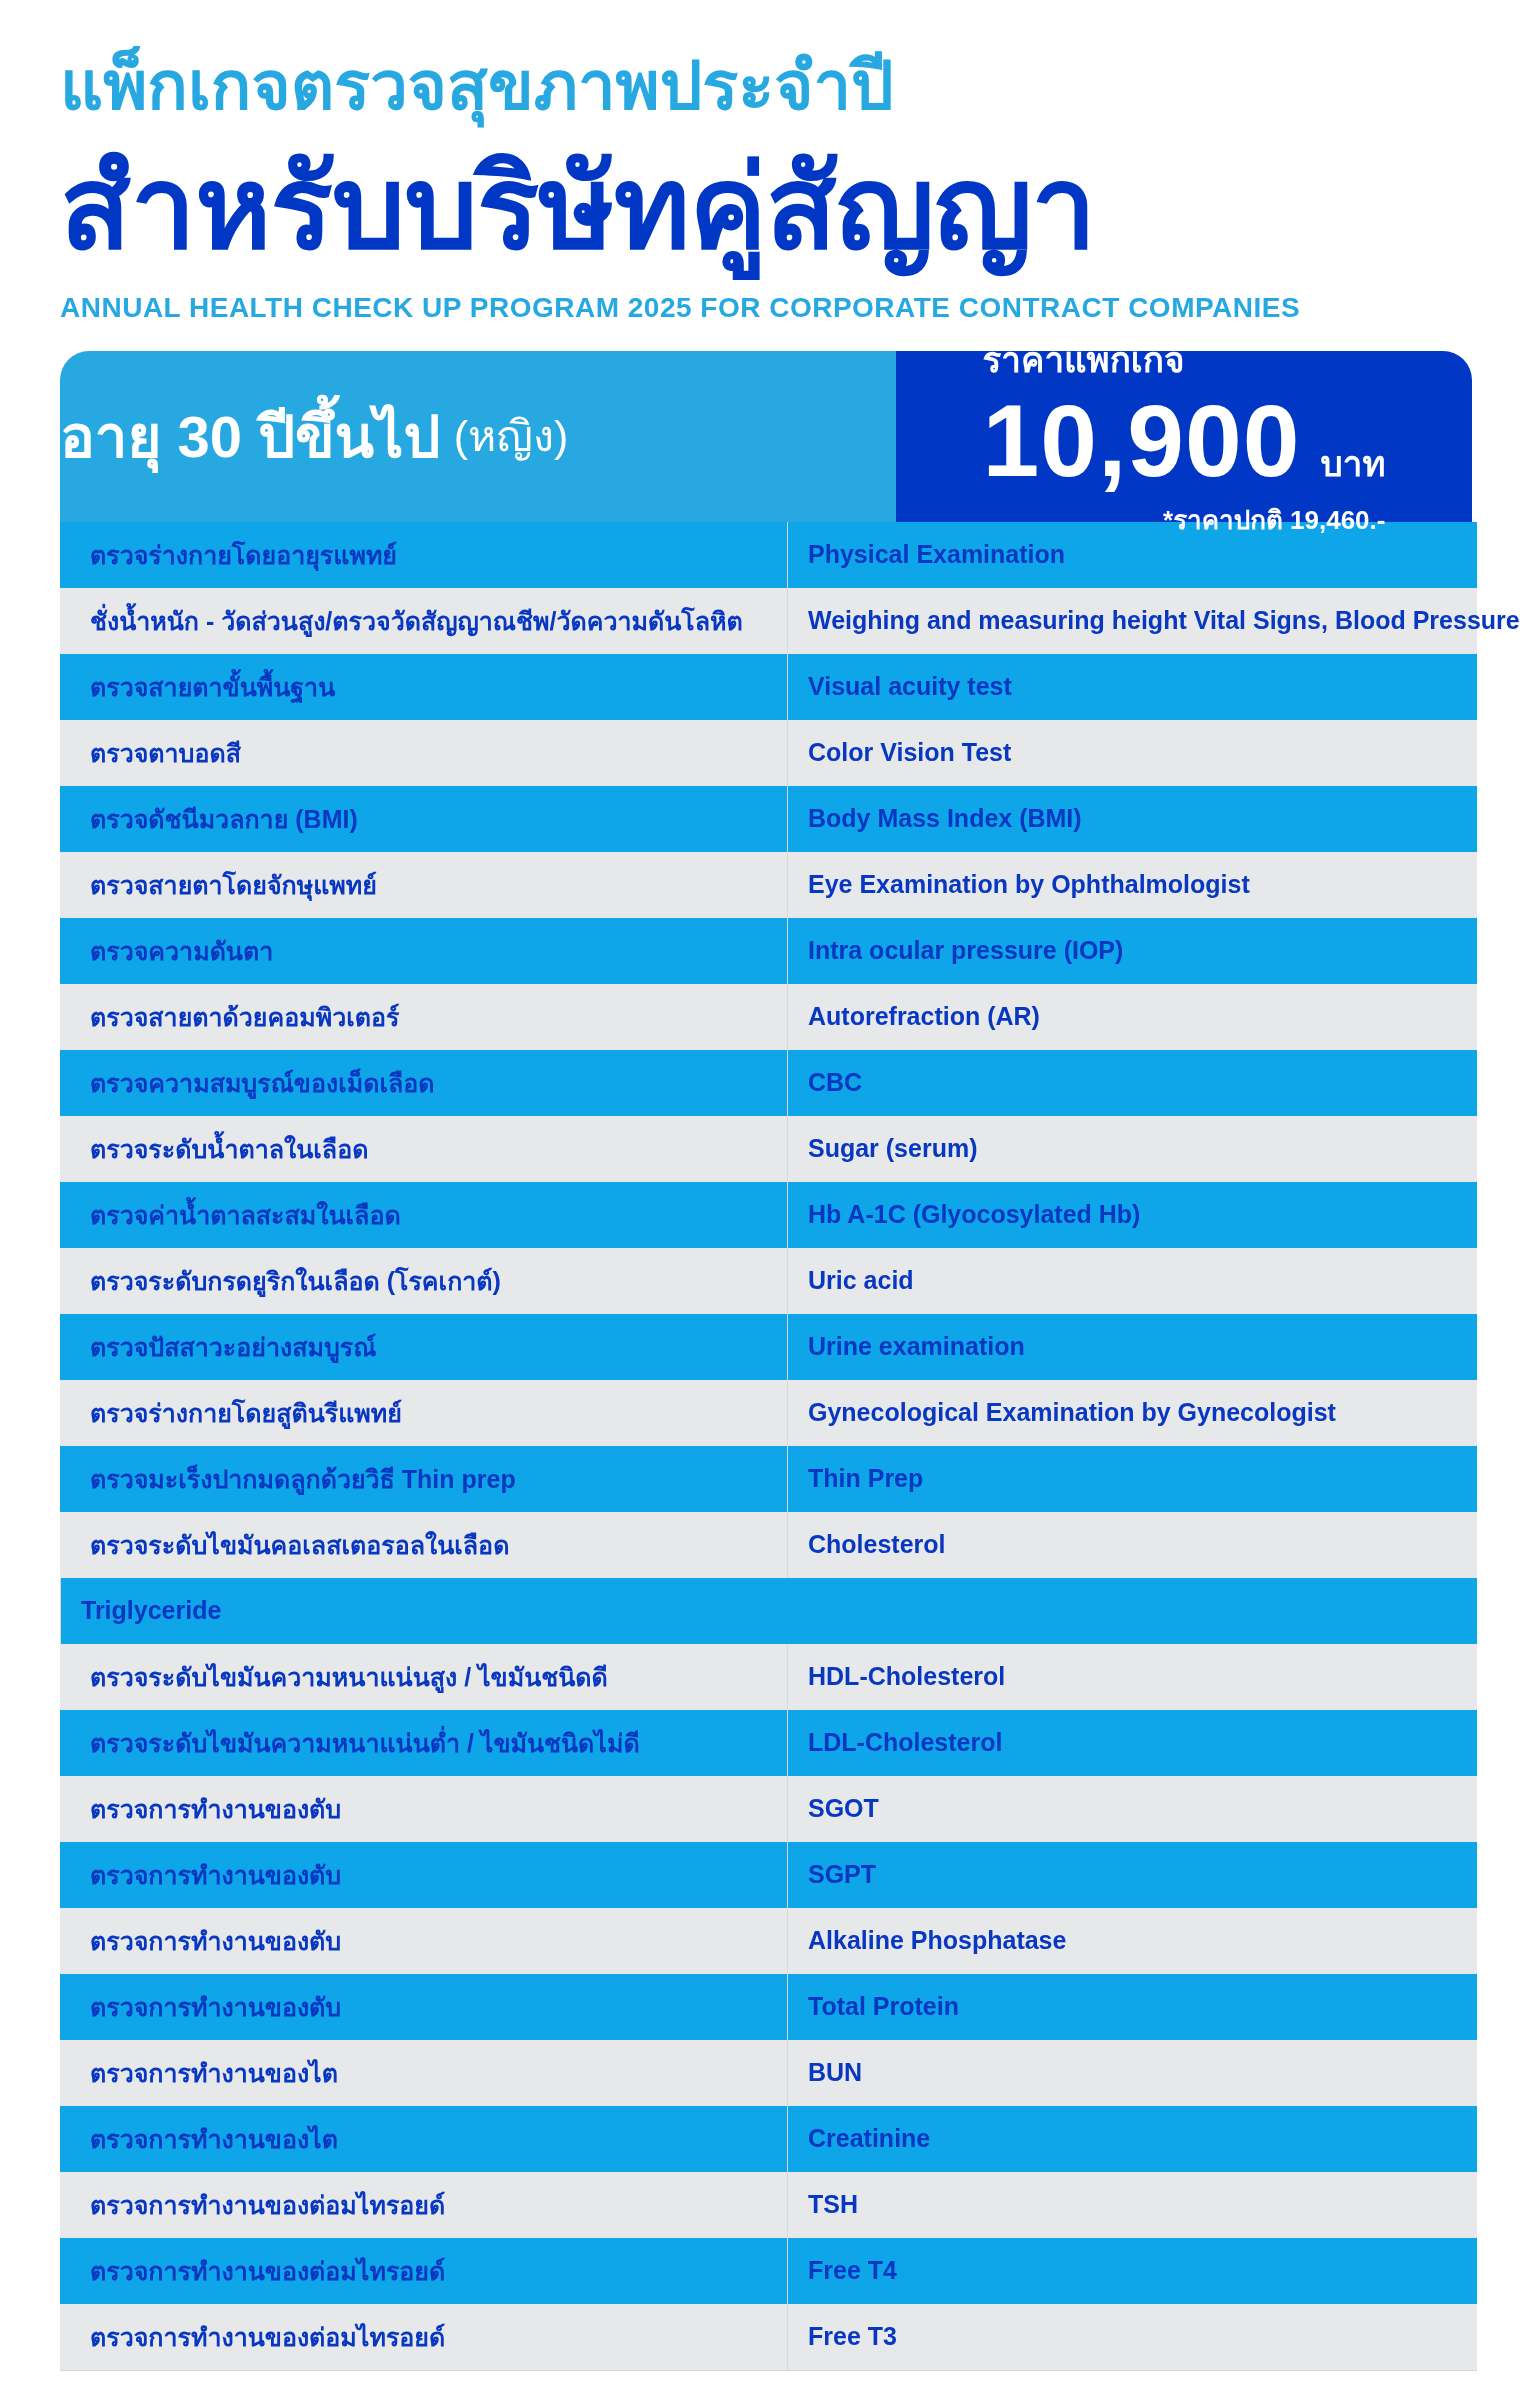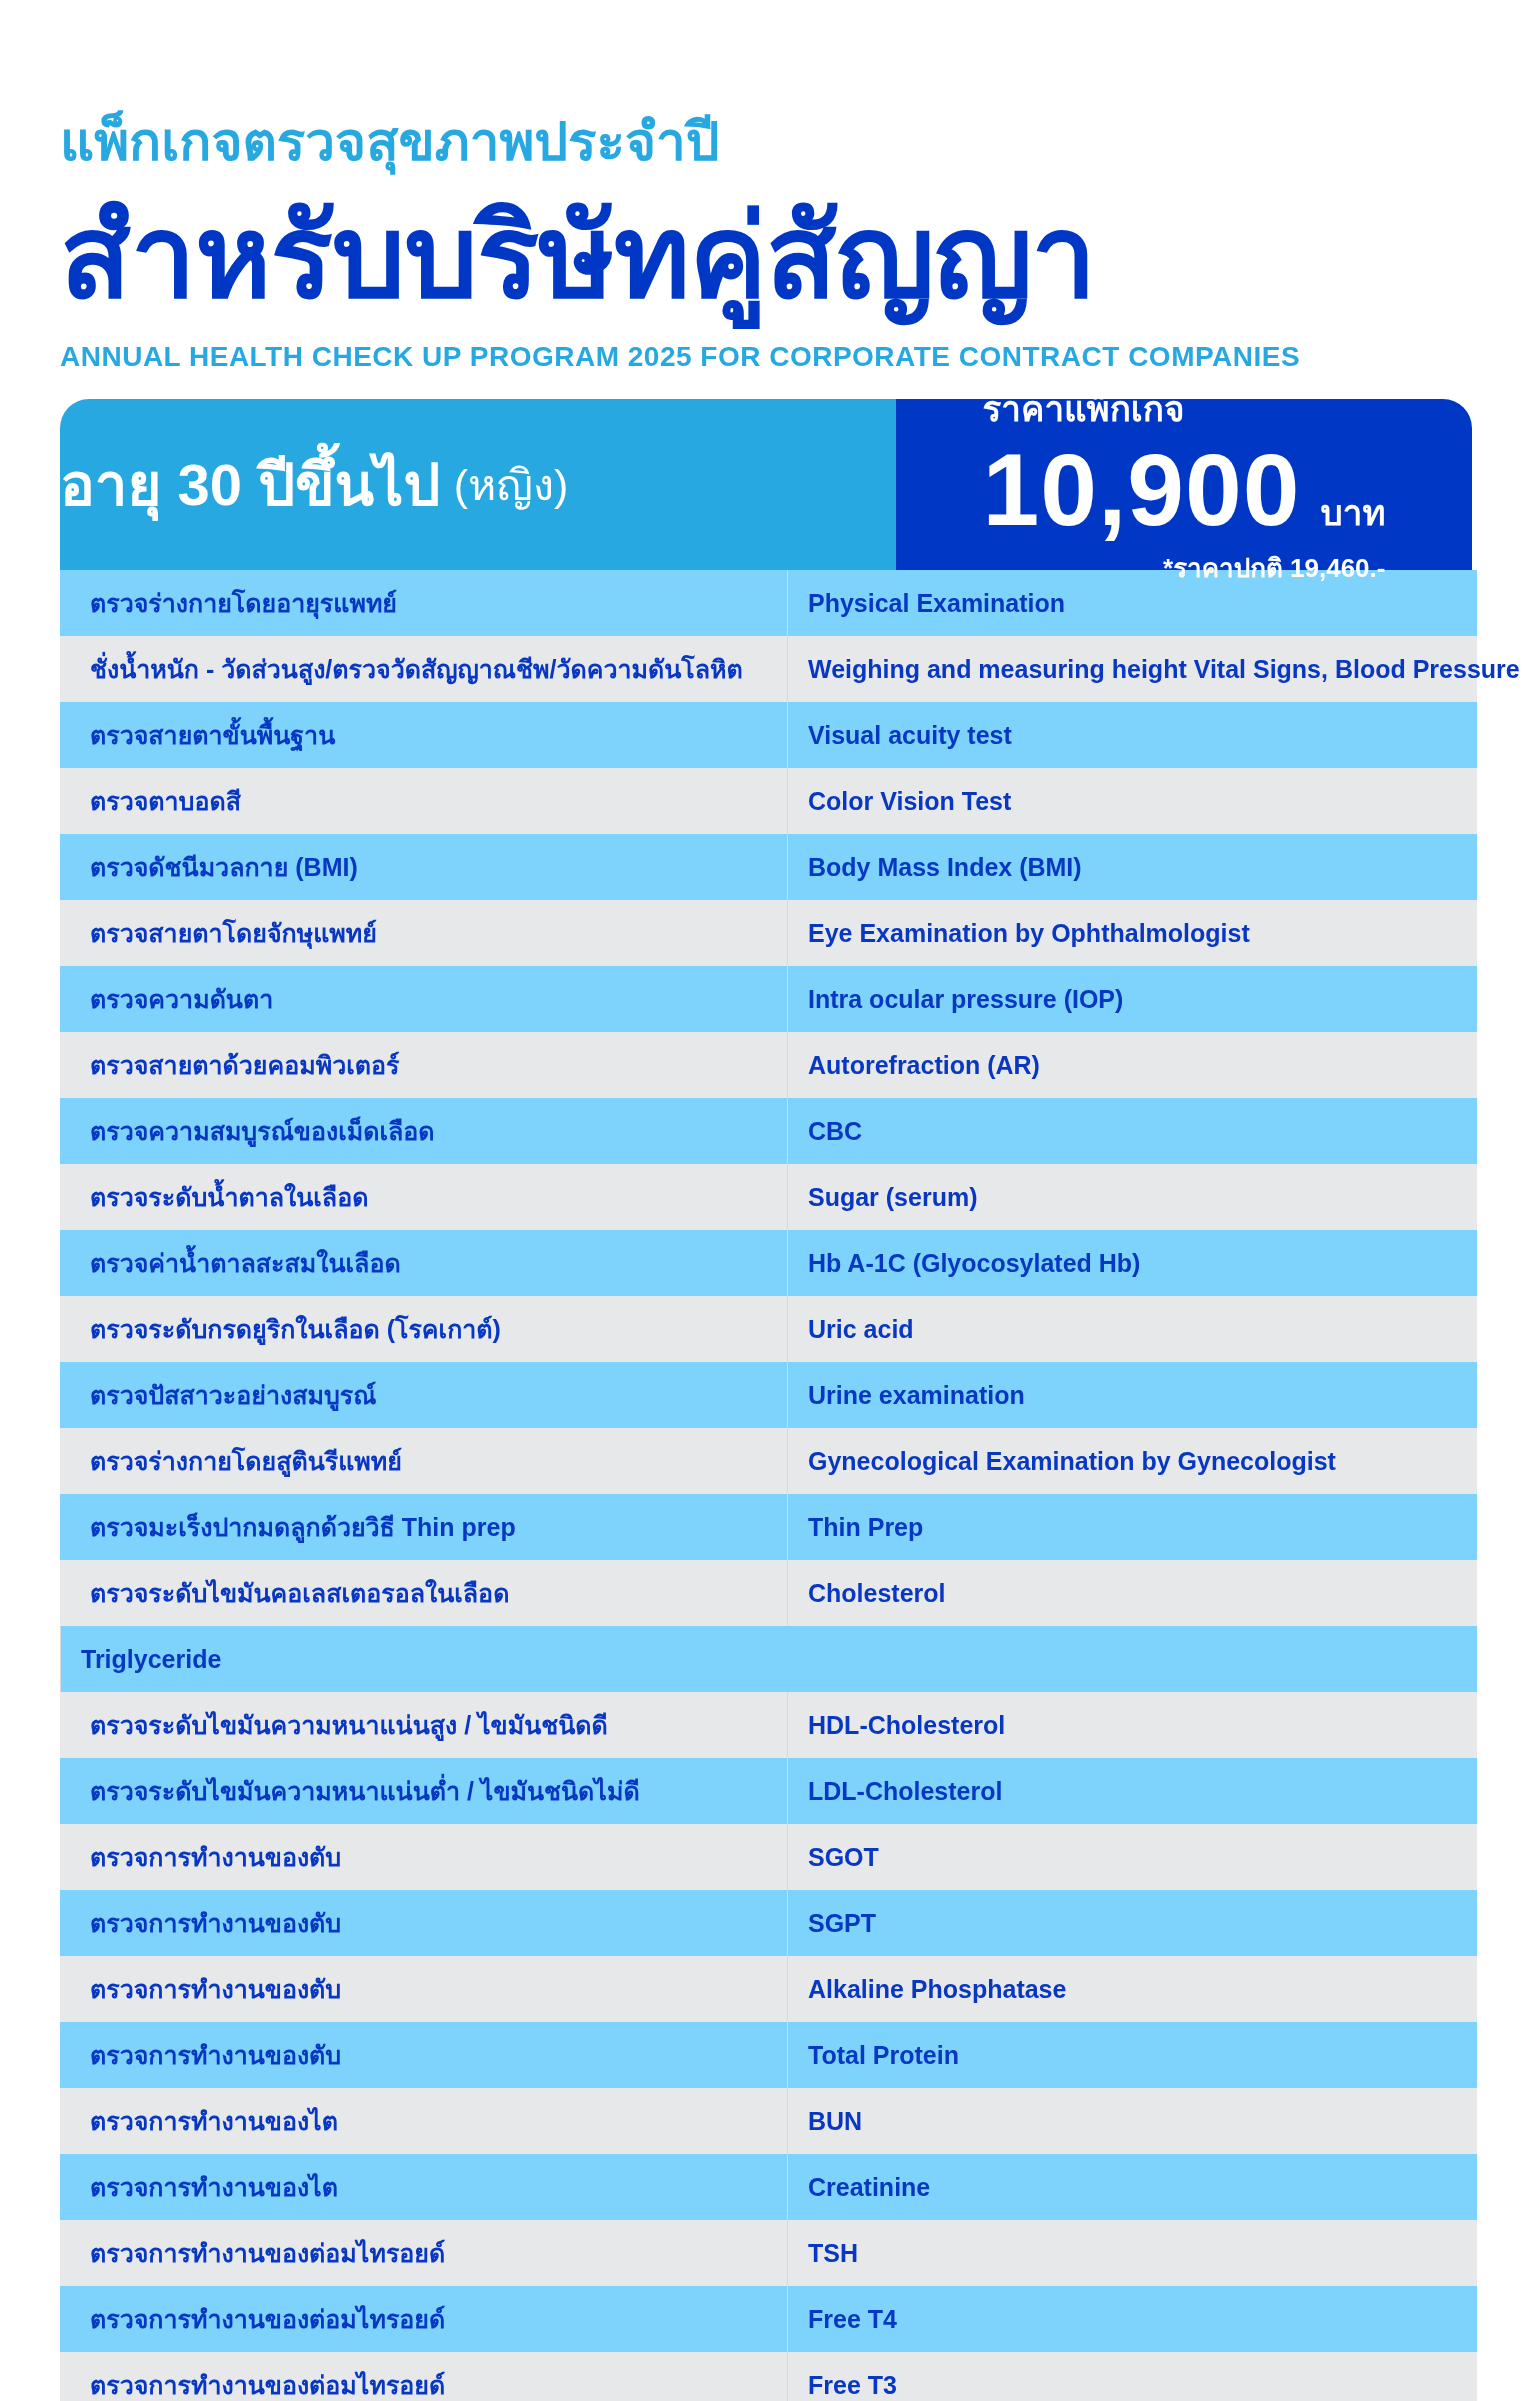--- a/index.html
+++ b/index.html
@@ -15,21 +15,21 @@
   *{box-sizing:border-box;}
   html,body{margin:0;padding:0;}
   body{
     width:1537px;min-height:3790px;background:#ffffff;position:relative;
     font-family:"Liberation Sans","DejaVu Sans",sans-serif;
   }
   .page{padding:0 60px;}
 
   
   .subtitle-th{
-    padding-top:113px;font-size:53px;font-weight:700;color:var(--light-blue);
+    padding-top:49px;font-size:67px;font-weight:700;color:var(--light-blue);
     line-height:1.1;
   }
   .title-th{
     margin-top:21.6px;font-size:116px;font-weight:800;color:var(--dark-blue);
     line-height:1.12;letter-spacing:-1px;
   }
   .subtitle-en{
     margin-top:18px;font-size:28px;font-weight:700;color:var(--light-blue);
     letter-spacing:0.5px;
   }
@@ -48,21 +48,21 @@
     color:#fff;display:flex;flex-direction:column;justify-content:center;align-items:center;
   }
   .price-block{display:flex;flex-direction:column;}
   .price-label{font-size:35px;font-weight:700;text-align:left;}
   .price-row{display:flex;align-items:baseline;margin-top:2.9px;}
   .price-value{font-size:102px;font-weight:800;line-height:1;letter-spacing:1px;}
   .price-unit{font-size:35px;font-weight:700;margin-left:20px;}
   .price-note{font-size:26px;font-weight:700;text-align:right;margin-top:6.7px;}
 
   .tbody{border-bottom:1.4px solid var(--divider);}
-  .trow{display:flex;height:66px;background:#7dd3fc;}
+  .trow{display:flex;height:66px;background:#0ea5e9;}
   .trow.alt{background:var(--row-alt);}
   .cell{display:flex;align-items:center;font-size:25px;font-weight:600;
         color:var(--row-text);white-space:nowrap;}
   .th-cell{width:727px;padding-left:30px;}
   .en-cell{width:690px;padding-left:20px;border-left:1px solid var(--divider);}
 </style>
 </head>
 <body>
 
 <div class="page">

